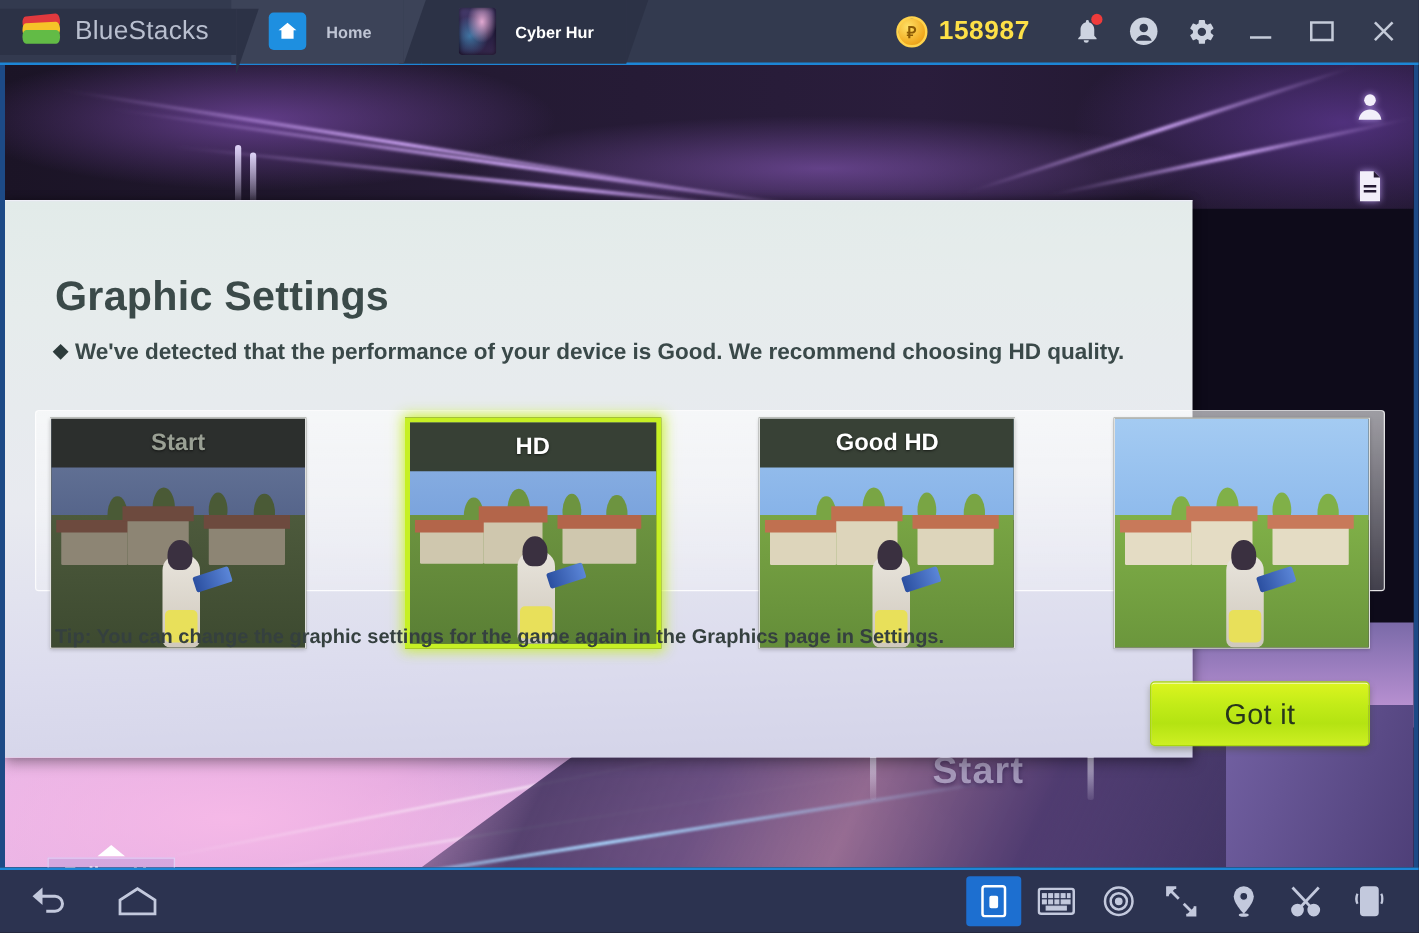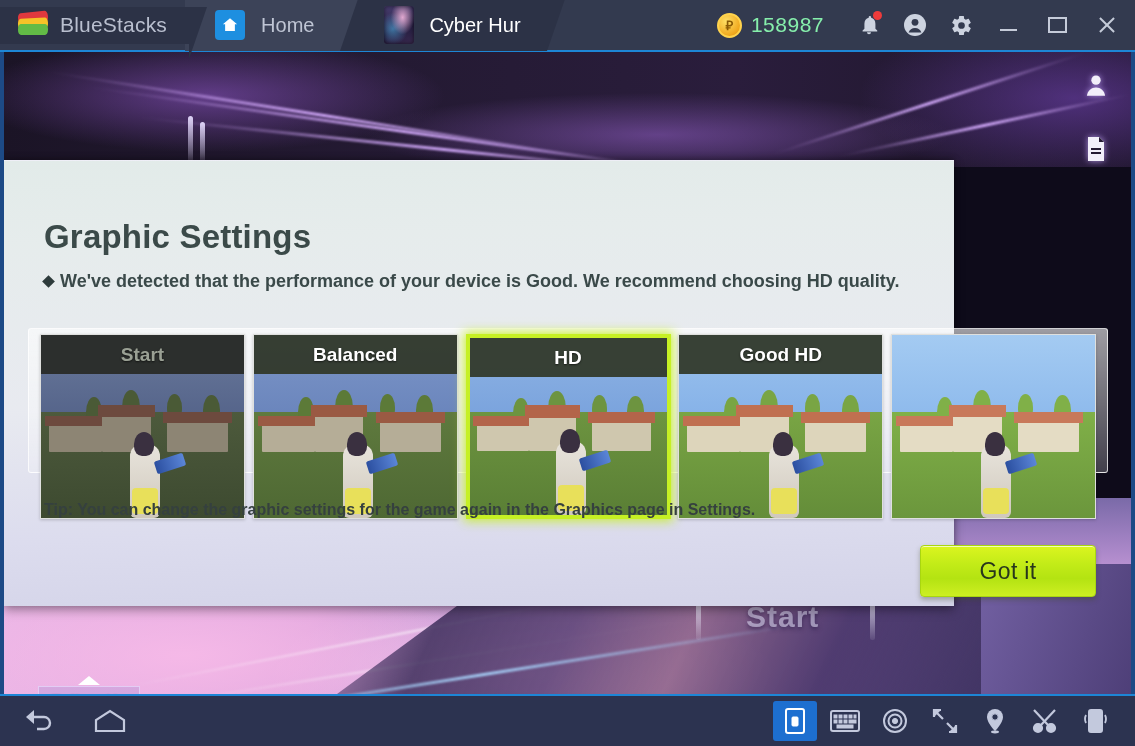--- a/index.html
+++ b/index.html
@@ -56,32 +56,32 @@
   }
   .home-icon svg{ width:18px; height:18px; }
   .game-thumb{
     width:30px; height:38px; border-radius:3px; margin-right:15px; flex:none;
     background:
       radial-gradient(ellipse at 62% 30%, rgba(255,190,230,.85) 0%, rgba(255,190,230,0) 45%),
       radial-gradient(ellipse at 30% 60%, rgba(90,200,255,.5) 0%, rgba(90,200,255,0) 50%),
       linear-gradient(160deg,#4a3f72 0%,#241d40 60%,#3a2a50 100%);
     box-shadow:inset 0 0 4px rgba(0,0,0,.6);
   }
-  .tab-label{ font-size:20px; color:#bfc5d4; white-space:nowrap; }
+  .tab-label{ font-size:13px; color:#bfc5d4; white-space:nowrap;font-weight:bold; }
   .tab.game .tab-label{ color:#fff; }
 
   .tb-right{ margin-left:auto; display:flex; align-items:center; height:52px; padding-right:4px; }
   .coin-wrap{ display:flex; align-items:center; margin-right:22px; }
   .coin{
     width:25px; height:25px; border-radius:50%;
     background:radial-gradient(circle at 35% 30%,#ffe066,#f0a81e 70%,#d48a10);
     border:2px solid #ffd34d; display:flex; align-items:center; justify-content:center;
     color:#8a5a05; font-size:13px; font-weight:bold; margin-right:9px; flex:none;
   }
-  .coin-val{ color:#86efac; font-size:21px; font-weight:normal; letter-spacing:.5px; }
+  .coin-val{ color:#fde047; font-size:21px; font-weight:bold; letter-spacing:.5px; }
   .tb-icon{
     width:46px; height:52px; display:flex; align-items:center; justify-content:center;
     cursor:pointer; position:relative;
   }
   .tb-icon svg{ fill:#cdd3e0; }
   .bell-dot{
     position:absolute; top:12px; right:10px; width:9px; height:9px;
     border-radius:50%; background:#ef3b3b;
   }
   .winbtn{
@@ -413,41 +413,20 @@
             <div class="pv-house" style="left:30%;top:42%;width:24%;height:22%;background:#8d8574"></div>
             <div class="roof" style="left:28%;top:38%;width:28%;height:7%;background:#6d4a3e"></div>
             <div class="pv-house" style="left:62%;top:46%;width:30%;height:18%;background:#8d8574"></div>
             <div class="roof" style="left:60%;top:42%;width:34%;height:6%;background:#6d4a3e"></div>
             <div class="char-body"></div>
             <div class="char-skirt"></div>
             <div class="char-head"></div>
             <div class="char-gun"></div>
           </div>
           <div class="card-label">Start</div>
-        </div>
-        <div class="card">
-          <div class="preview">
-            <div class="pv-sky" style="background:linear-gradient(180deg,#7d96c8,#6a85bc)"></div>
-            <div class="pv-grass" style="background:linear-gradient(180deg,#5f7a3e,#4e6833)"></div>
-            <div class="tree" style="left:22%;top:34%;width:16px;height:30px;background:#5c7a38"></div>
-            <div class="tree" style="left:40%;top:30%;width:18px;height:34px;background:#5c7a38"></div>
-            <div class="tree" style="left:62%;top:32%;width:15px;height:28px;background:#5c7a38"></div>
-            <div class="tree" style="left:80%;top:33%;width:17px;height:30px;background:#5c7a38"></div>
-            <div class="pv-house" style="left:4%;top:48%;width:26%;height:16%;background:#b5ad97"></div>
-            <div class="roof" style="left:2%;top:44%;width:30%;height:6%;background:#9a5a43"></div>
-            <div class="pv-house" style="left:30%;top:42%;width:24%;height:22%;background:#b5ad97"></div>
-            <div class="roof" style="left:28%;top:38%;width:28%;height:7%;background:#9a5a43"></div>
-            <div class="pv-house" style="left:62%;top:46%;width:30%;height:18%;background:#b5ad97"></div>
-            <div class="roof" style="left:60%;top:42%;width:34%;height:6%;background:#9a5a43"></div>
-            <div class="char-body"></div>
-            <div class="char-skirt"></div>
-            <div class="char-head"></div>
-            <div class="char-gun"></div>
-          </div>
-          <div class="card-label">Balanced</div>
         </div>
         <div class="card selected">
           <div class="preview">
             <div class="pv-sky" style="background:linear-gradient(180deg,#8fb4e4,#7aa3dd)"></div>
             <div class="pv-grass" style="background:linear-gradient(180deg,#6d9440,#5a7f35)"></div>
             <div class="tree" style="left:22%;top:34%;width:16px;height:30px;background:#6d9440"></div>
             <div class="tree" style="left:40%;top:30%;width:18px;height:34px;background:#6d9440"></div>
             <div class="tree" style="left:62%;top:32%;width:15px;height:28px;background:#6d9440"></div>
             <div class="tree" style="left:80%;top:33%;width:17px;height:30px;background:#6d9440"></div>
             <div class="pv-house" style="left:4%;top:48%;width:26%;height:16%;background:#cfc7ae"></div>

